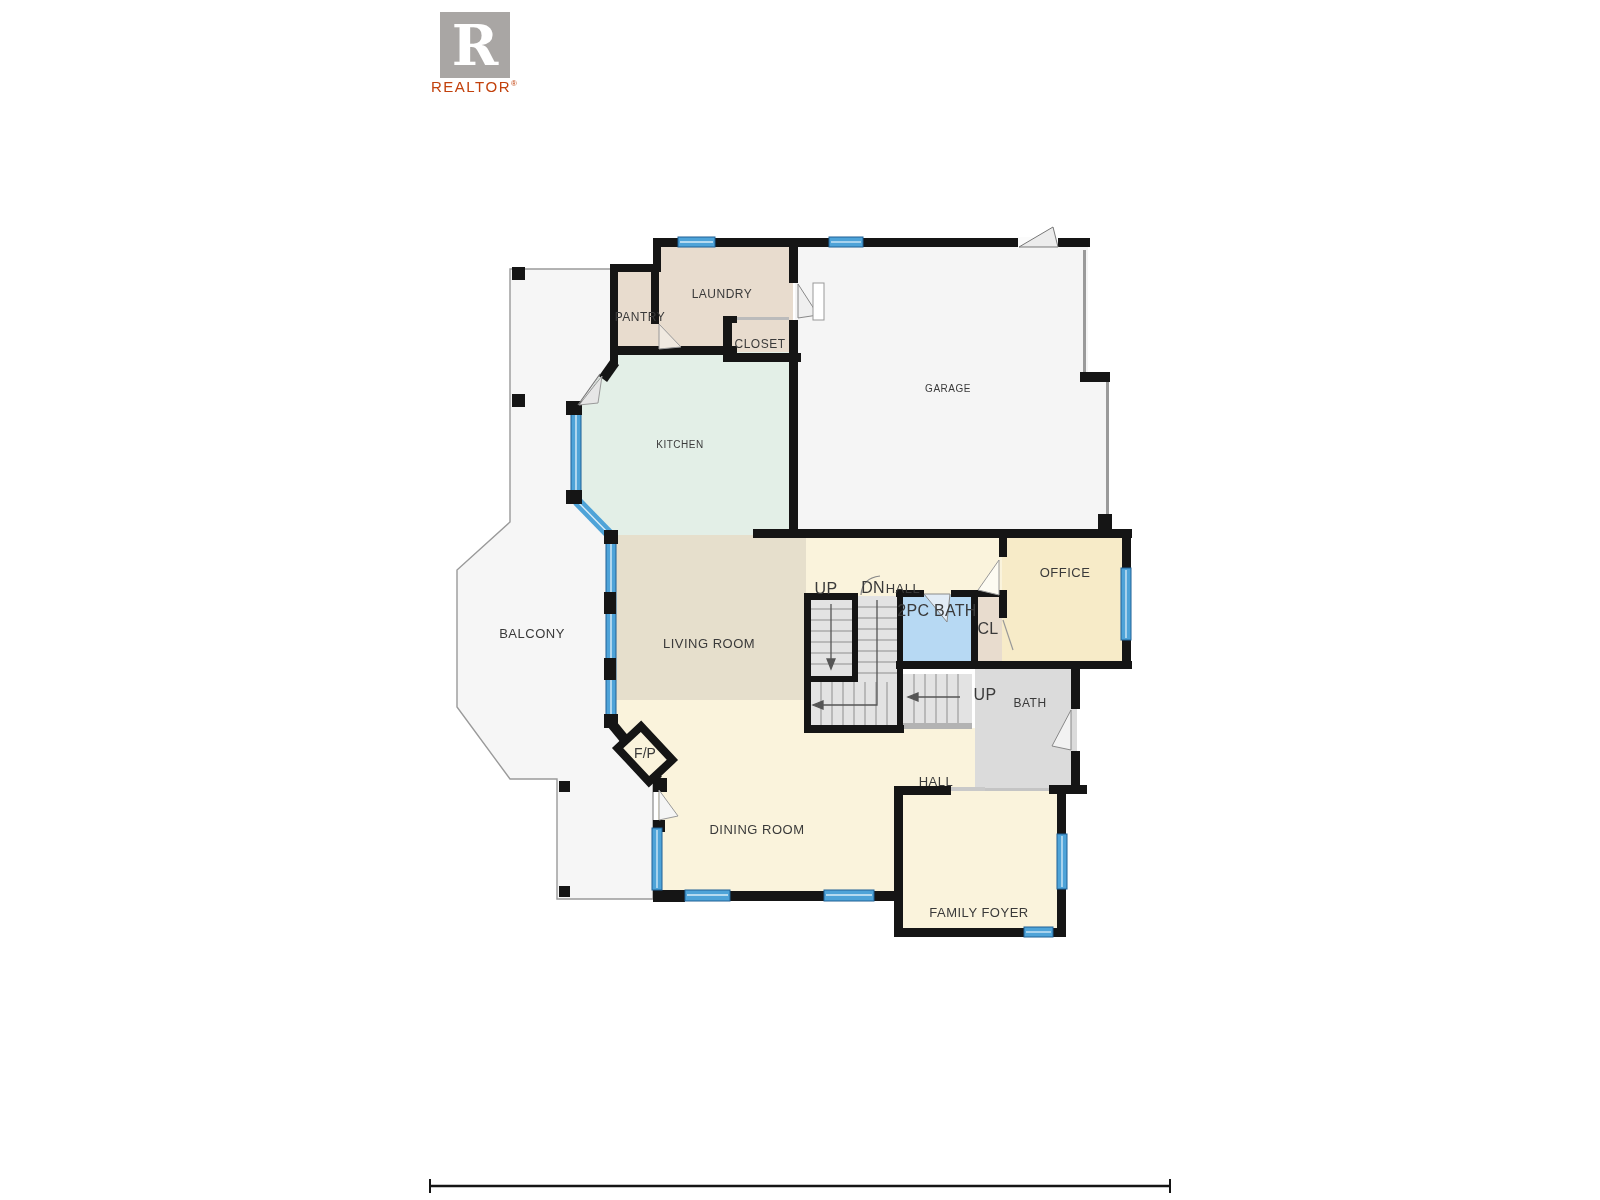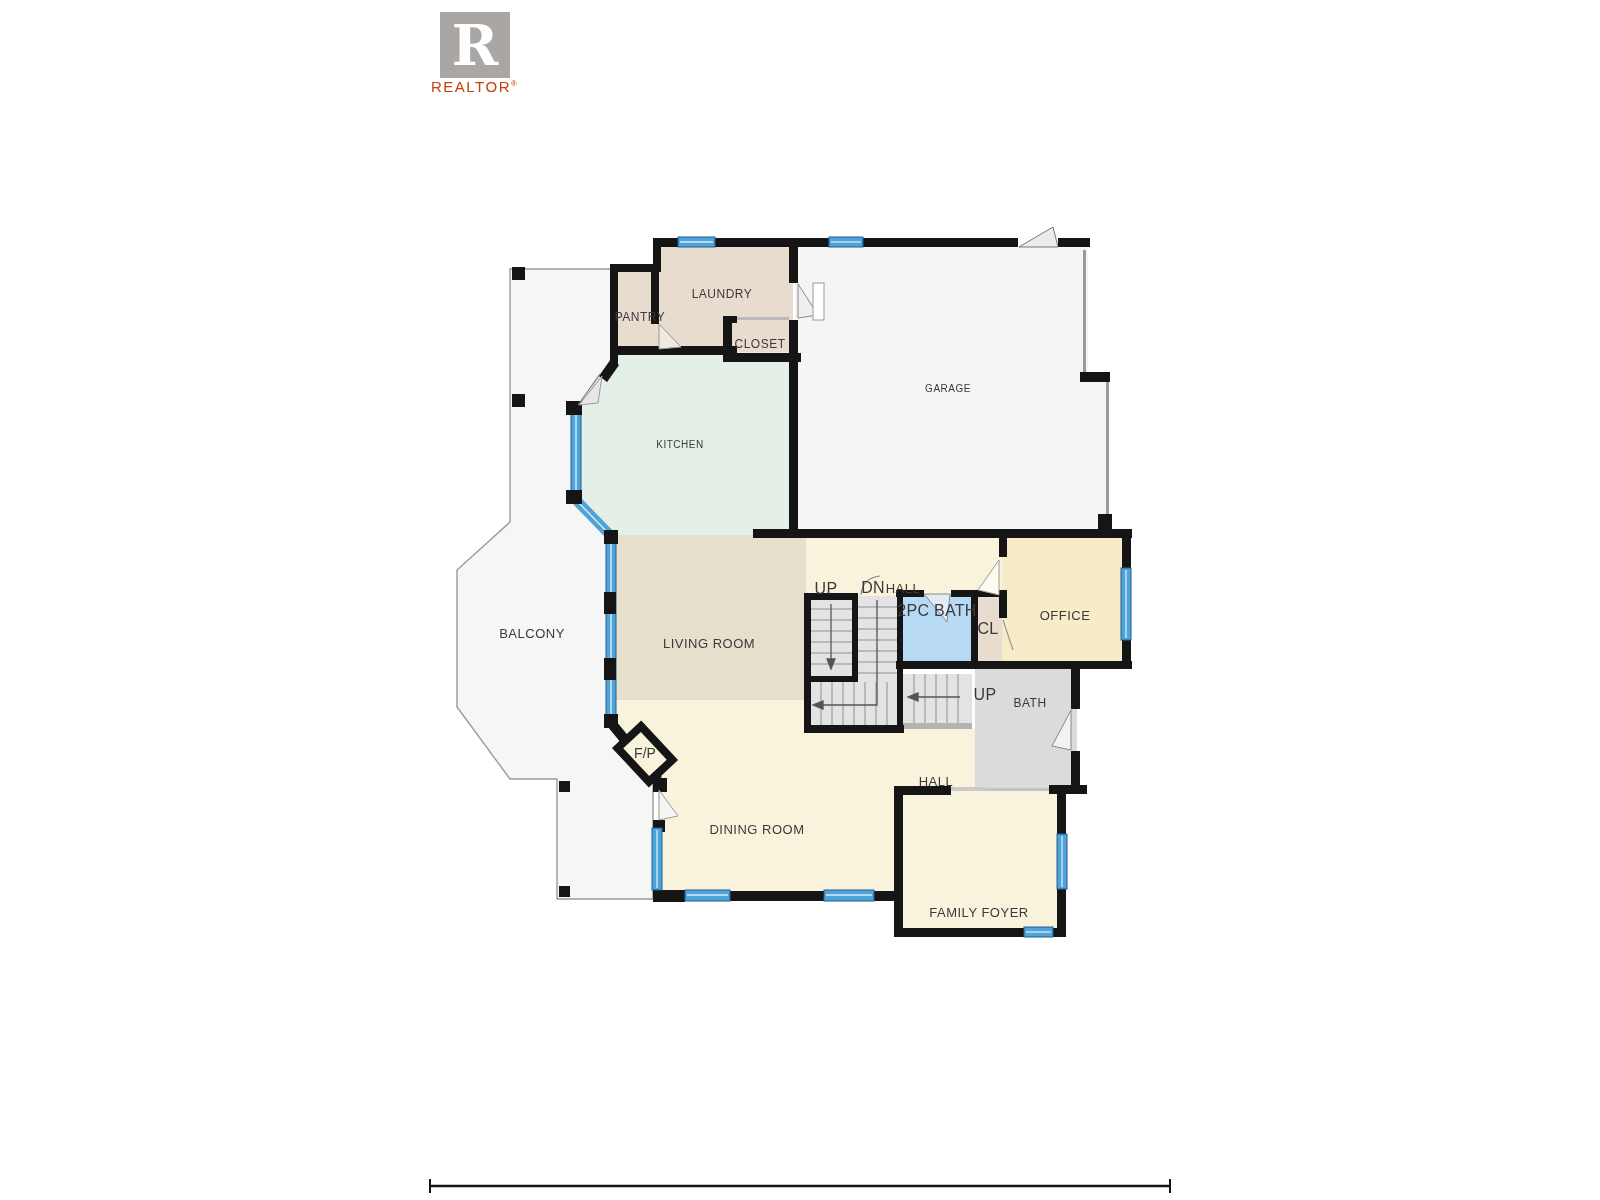--- a/index.html
+++ b/index.html
@@ -194,21 +194,21 @@
   </svg>
 
   <div class="lbl f12" style="left:640px;top:311px">PANTRY</div>
   <div class="lbl f12" style="left:722px;top:288px">LAUNDRY</div>
   <div class="lbl f12" style="left:760px;top:338px">CLOSET</div>
   <div class="lbl f14" style="left:948px;top:388px">GARAGE</div>
   <div class="lbl f14" style="left:680px;top:444px">KITCHEN</div>
   <div class="lbl f13" style="left:532px;top:606px">BALCONY</div>
   <div class="lbl f13" style="left:709px;top:616px">LIVING ROOM</div>
   <div class="lbl f13" style="left:903px;top:561px">HALL</div>
-  <div class="lbl f13" style="left:1065px;top:588px">OFFICE</div>
+  <div class="lbl f13" style="left:1065px;top:545px">OFFICE</div>
   <div class="lbl f11" style="left:937px;top:611px">2PC BATH</div>
   <div class="lbl f11" style="left:988px;top:629px">CL</div>
   <div class="lbl f12" style="left:1030px;top:697px">BATH</div>
   <div class="lbl f13" style="left:936px;top:754px">HALL</div>
   <div class="lbl f13" style="left:757px;top:802px">DINING ROOM</div>
   <div class="lbl f13" style="left:979px;top:885px">FAMILY FOYER</div>
   <div class="lbl f8" style="left:645px;top:753px">F/P</div>
   <div class="lbl f11" style="left:826px;top:589px">UP</div>
   <div class="lbl f11" style="left:873px;top:588px">DN</div>
   <div class="lbl f11" style="left:985px;top:695px">UP</div>

